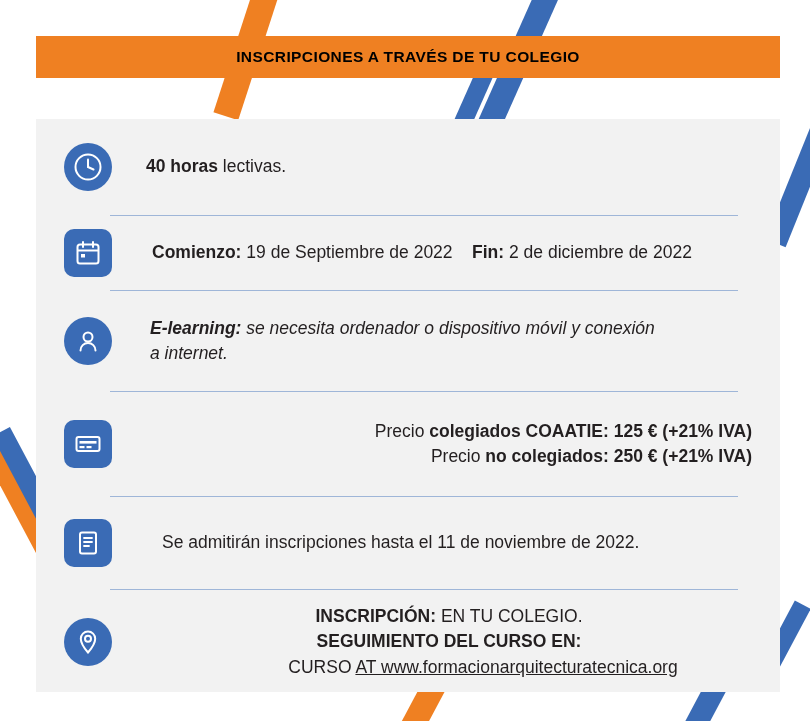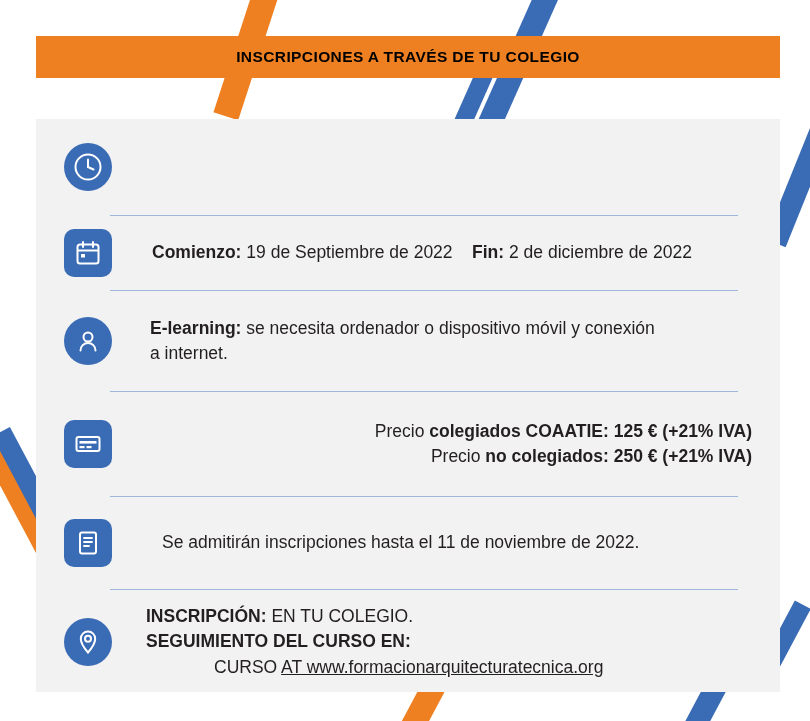--- a/index.html
+++ b/index.html
@@ -138,24 +138,24 @@
     line-height: 1.45;
   }
   .divider {
     height: 1px;
     background: #9fb6d8;
     margin: 0 14px 0 46px;
   }
 
   .r1 { height: 96px; }
   .r2 { height: 74px; }
-  .r3 { height: 100px; }
+  .r3 { height: 100px; font-style: italic; }
   .r4 { height: 104px; text-align: right; }
   .r5 { height: 92px; gap: 16px; }
-  .r6 { height: 104px; }
+  .r6 { height: 104px; text-align: center; }
 
   b { font-weight: bold; }
 
   .icon {
     width: 48px;
     height: 48px;
     border-radius: 10px;
     background: #3a6bb5;
     display: flex;
     align-items: center;
@@ -200,20 +200,23 @@
   <div class="row r1">
     <div class="icon-cell">
       <div class="icon round">
         <svg width="30" height="30" viewBox="0 0 30 30" aria-hidden="true">
           <circle cx="15" cy="15" r="12.5" fill="none" stroke="#ffffff" stroke-width="2"></circle>
           <line x1="15" y1="15" x2="15" y2="7.5" stroke="#ffffff" stroke-width="2" stroke-linecap="round"></line>
           <line x1="15" y1="15" x2="20.5" y2="17.5" stroke="#ffffff" stroke-width="2" stroke-linecap="round"></line>
         </svg>
       </div>
     </div>
+    <div class="text-cell">
+      <b>40 horas</b><span> lectivas.</span>
+    </div>
   </div>
   <div class="divider"></div>
 
   <div class="row r2">
     <div class="icon-cell">
       <div class="icon">
         <svg width="28" height="28" viewBox="0 0 28 28" aria-hidden="true">
           <rect x="3.5" y="5.5" width="21" height="19" rx="2.5" fill="none" stroke="#ffffff" stroke-width="2"></rect>
           <line x1="3.5" y1="11.5" x2="24.5" y2="11.5" stroke="#ffffff" stroke-width="2"></line>
           <line x1="9" y1="3" x2="9" y2="8" stroke="#ffffff" stroke-width="2" stroke-linecap="round"></line>

